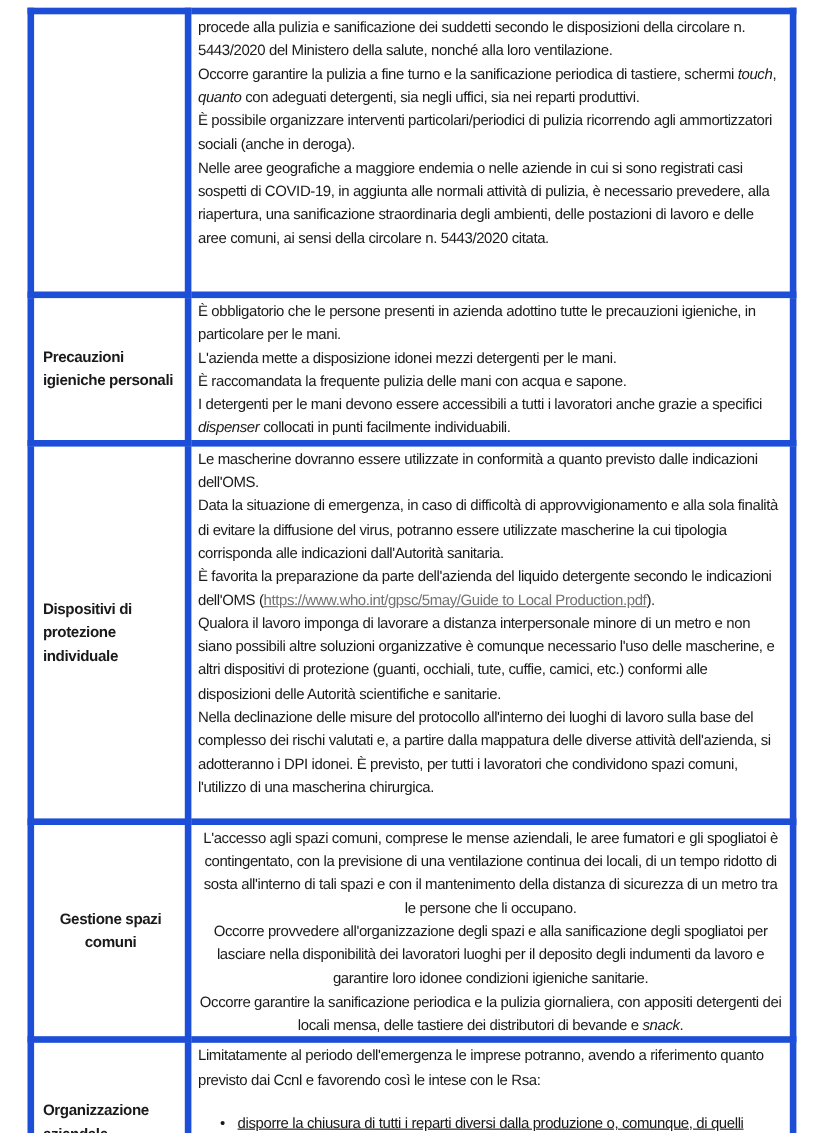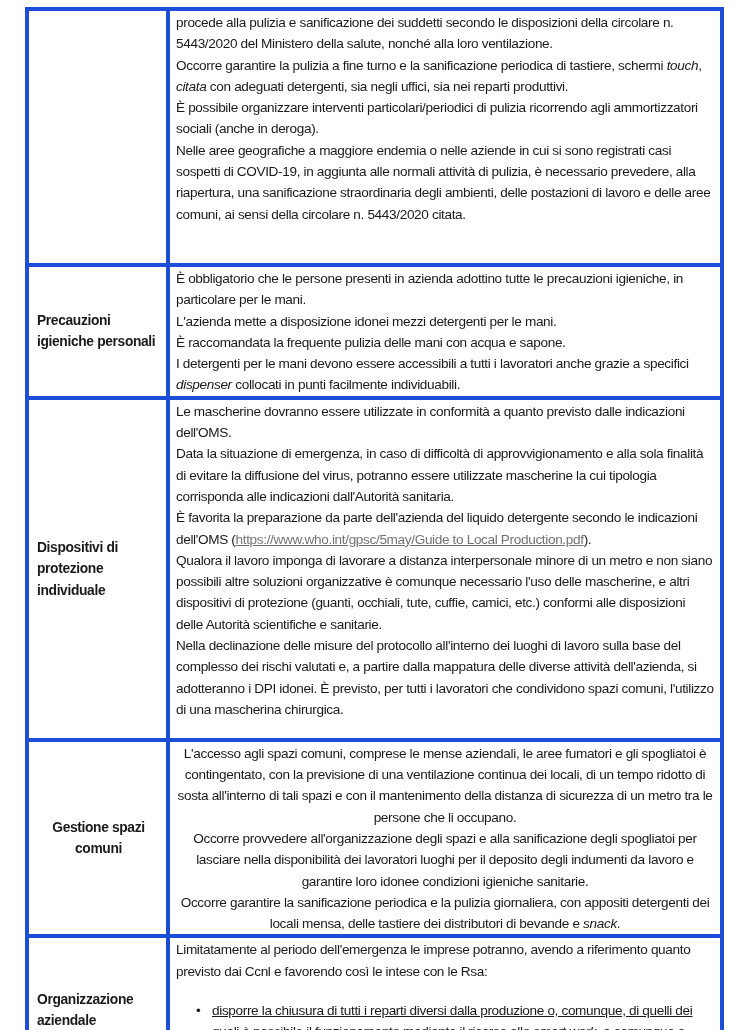--- a/index.html
+++ b/index.html
@@ -1,20 +1,20 @@
 <!DOCTYPE html>
 <html><head>
 <meta charset="utf-8">
 <style>
   html, body { margin: 0; padding: 0; background: #ffffff; }
   body { width: 750px; height: 1030px; overflow: hidden; position: relative;
          font-family: "Liberation Sans Narrow", "Liberation Sans", sans-serif; color: #1a1a1a; }
   .doc-table { position: absolute; left: 25px; top: 7px; width: 699px;
                border-collapse: collapse; table-layout: fixed; }
-  .doc-table td { border: 4px solid #1d4ed8; vertical-align: middle; padding: 0 6px;
+  .doc-table td { border: 6px solid #1d4ed8; vertical-align: middle; padding: 0 6px;
                   font-size: 13.6px; line-height: 21.3px; letter-spacing: -0.35px; }
   .doc-table td.label { width: 123px; padding-left: 8px; font-size: 13.8px; line-height: 21.5px; font-weight: bold; }
   .doc-table td.body { vertical-align: top; padding-top: 1px; padding-bottom: 0px; }
   .para { display: block; }
   em { font-style: italic; }
   a.link { color: #737373; text-decoration: underline; }
   ul.bullets { margin: 18px; padding-left: 18px; list-style: none; text-decoration: underline; }
   ul.bullets li { position: relative; }
   ul.bullets li::before { content: "\2022"; position: absolute; left: -16px; }
   .row1 td { height: 251px; }
@@ -25,21 +25,21 @@
 </style>
 </head>
 <body>
 
 <table class="doc-table">
   <tbody>
     <tr class="row1">
       <td class="label"></td>
       <td class="body">
           <span class="para"><span>procede alla pulizia e sanificazione dei suddetti secondo le disposizioni della circolare n. 5443/2020 del Ministero della salute, nonché alla loro ventilazione.</span></span>
-          <span class="para"><span>Occorre garantire la pulizia a fine turno e la sanificazione periodica di tastiere, schermi </span><em>touch</em><span>, </span><em>citata</em><span> con adeguati detergenti, sia negli uffici, sia nei reparti produttivi.</span></span>
+          <span class="para"><span>Occorre garantire la pulizia a fine turno e la sanificazione periodica di tastiere, schermi </span><em>touch</em><span>, </span><em>quanto</em><span> con adeguati detergenti, sia negli uffici, sia nei reparti produttivi.</span></span>
           <span class="para"><span>È possibile organizzare interventi particolari/periodici di pulizia ricorrendo agli ammortizzatori sociali (anche in deroga).</span></span>
           <span class="para"><span>Nelle aree geografiche a maggiore endemia o nelle aziende in cui si sono registrati casi sospetti di COVID-19, in aggiunta alle normali attività di pulizia, è necessario prevedere, alla riapertura, una sanificazione straordinaria degli ambienti, delle postazioni di lavoro e delle aree comuni, ai sensi della circolare n. 5443/2020 citata.</span></span>
         </td>
     </tr>
     <tr class="row2">
       <td class="label">Precauzioni igieniche personali</td>
       <td class="body">
           <span class="para"><span>È obbligatorio che le persone presenti in azienda adottino tutte le precauzioni igieniche, in particolare per le mani.</span></span>
           <span class="para"><span>L'azienda mette a disposizione idonei mezzi detergenti per le mani.</span></span>
           <span class="para"><span>È raccomandata la frequente pulizia delle mani con acqua e sapone.</span></span>

